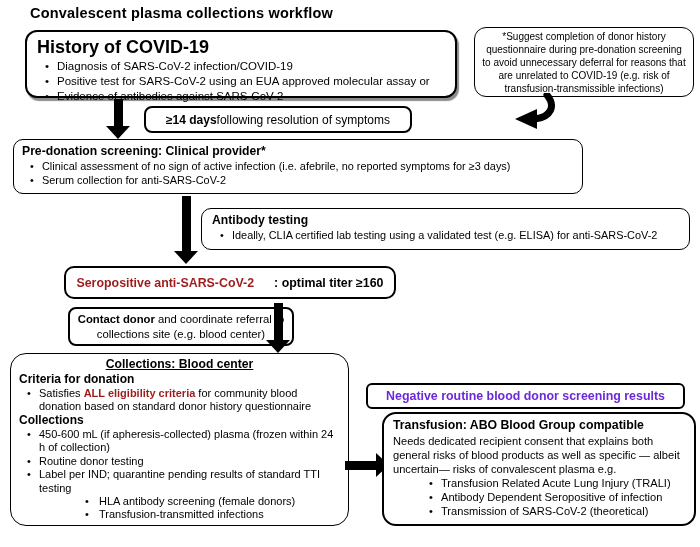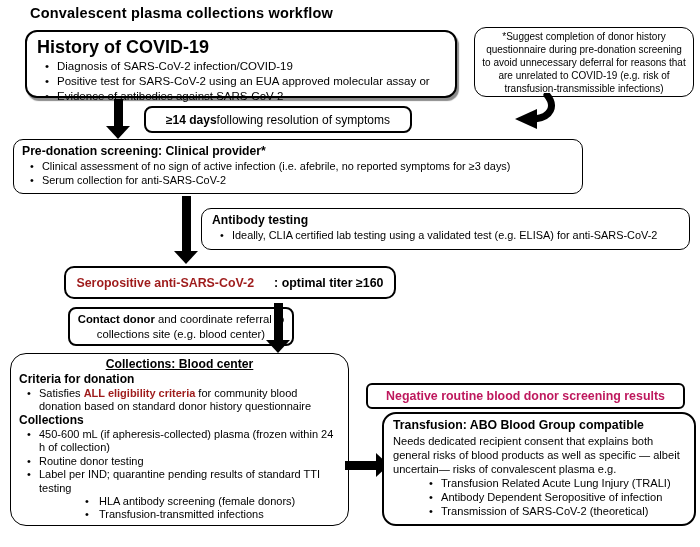--- a/index.html
+++ b/index.html
@@ -11,21 +11,21 @@
     position:absolute; left:30px; top:5px; margin:0;
     font-size:14.5px; font-weight:bold; letter-spacing:.2px;
   }
   .box {
     position:absolute; box-sizing:border-box; background:#fff;
     border:1.5px solid #000; border-radius:10px;
   }
   .hd { font-weight:bold; }
   .bold { font-weight:bold; }
   .red { color:#9e1b1b; font-weight:bold; }
-  .navy { color:#be185d; font-weight:bold; }
+  .navy { color:#6d28d9; font-weight:bold; }
   .center { display:flex; align-items:center; justify-content:center; text-align:center; }
   .nowrap { white-space:nowrap; }
 
   
   .b { position:relative; padding-left:20px; }
   .b::before { content:"•"; position:absolute; left:8px; }
   .sb { position:relative; padding-left:80px; }
   .sb::before { content:"•"; position:absolute; left:66px; }
   .tb { position:relative; padding-left:48px; }
   .tb::before { content:"•"; position:absolute; left:36px; }

